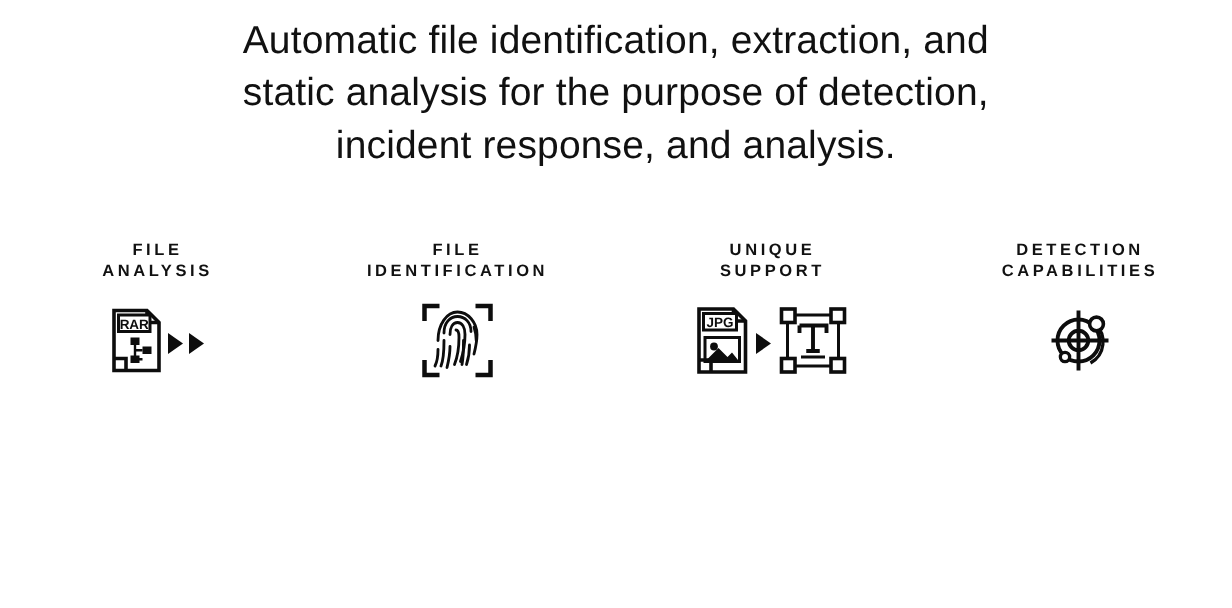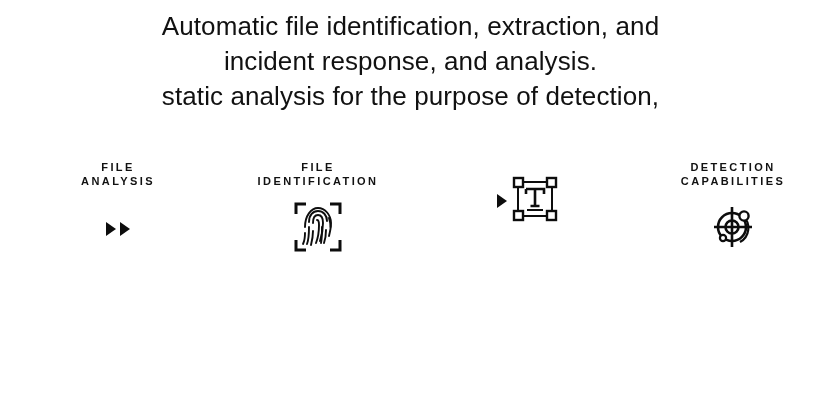--- a/index.html
+++ b/index.html
@@ -29,21 +29,21 @@
     line-height: 35px;
     letter-spacing: 0.1px;
     color: #111111;
     white-space: nowrap;
   }
 
   
   .infographic {
     position: absolute;
     top: 160px;
-    left: 13px;
+    left: 0;
     width: 668px;
     height: 245px;
   }
 
   .stage {
     position: absolute;
     top: 0;
     width: 220px;
     margin-left: -110px;
     text-align: center;
@@ -75,31 +75,44 @@
     border-bottom: 7px solid transparent;
     border-left: 10px solid #0d0d0d;
     flex: 0 0 auto;
   }
 </style>
 </head>
 <body>
 
 <div class="headline">
   <div class="headline-line">Automatic file identification, extraction, and</div>
+  <div class="headline-line">static analysis for the purpose of detection,</div>
   <div class="headline-line">incident response, and analysis.</div>
-  <div class="headline-line">static analysis for the purpose of detection,</div>
 </div>
 
 <div class="infographic">
 
   <div class="stage" style="left:105px;">
     <div class="stage-title">FILE
 ANALYSIS</div>
     <div class="stage-icons">
 
+      <span>
+        <svg width="34" height="44" viewBox="0 0 34 44">
+          <path d="M2 2 H24 L32 10 V42 H2 Z" fill="#fff" stroke="#0d0d0d" stroke-width="2.4"></path>
+          <path d="M24 2 V10 H32" fill="none" stroke="#0d0d0d" stroke-width="2.4"></path>
+          <path d="M2 34 H10 V42" fill="none" stroke="#0d0d0d" stroke-width="2.4"></path>
+          <rect x="5" y="5" width="21" height="11" fill="#fff" stroke="#0d0d0d" stroke-width="2"></rect>
+          <text x="15.5" y="14" font-family="'Liberation Sans',sans-serif" font-size="9" font-weight="bold" fill="#0d0d0d" text-anchor="middle">RAR</text>
+          <rect x="13" y="20" width="6" height="5" fill="#0d0d0d"></rect>
+          <rect x="21" y="26" width="6" height="5" fill="#0d0d0d"></rect>
+          <rect x="13" y="32" width="6" height="5" fill="#0d0d0d"></rect>
+          <path d="M16 25 V34 M16 28.5 H21 M16 34.5 H21" stroke="#0d0d0d" stroke-width="1.6" fill="none"></path>
+        </svg>
+      </span>
 
       <span class="arrow-glyph"></span>
 
 
       <span class="arrow-glyph"></span>
 
 
     </div>
   </div>
 
@@ -126,22 +139,36 @@
             <path d="M13 33 C13 38 12.5 41 11 44"></path>
             <path d="M37 18 C38 21 38.5 24 38.5 27"></path>
           </g>
         </svg>
       </span>
 
     </div>
   </div>
 
   <div class="stage" style="left:515px;">
-    <div class="stage-icons">
-
+    <div class="stage-title">UNIQUE
+SUPPORT</div>
+    <div class="stage-icons">
+
+      <span>
+        <svg width="36" height="46" viewBox="0 0 36 46">
+          <path d="M2 2 H25 L33 10 V44 H2 Z" fill="#fff" stroke="#0d0d0d" stroke-width="2.4"></path>
+          <path d="M25 2 V10 H33" fill="none" stroke="#0d0d0d" stroke-width="2.4"></path>
+          <path d="M2 36 H10 V44" fill="none" stroke="#0d0d0d" stroke-width="2.4"></path>
+          <rect x="5" y="5" width="22" height="11" fill="#fff" stroke="#0d0d0d" stroke-width="2"></rect>
+          <text x="16" y="14" font-family="'Liberation Sans',sans-serif" font-size="9" font-weight="bold" fill="#0d0d0d" text-anchor="middle">JPG</text>
+          <rect x="6" y="21" width="23" height="16" fill="none" stroke="#0d0d0d" stroke-width="2"></rect>
+          <circle cx="12" cy="27" r="2.6" fill="#0d0d0d"></circle>
+          <path d="M7 36 L15 28 L21 34 L24 31 L28 36 Z" fill="#0d0d0d"></path>
+        </svg>
+      </span>
 
       <span class="arrow-glyph"></span>
 
       <span>
         <svg width="48" height="48" viewBox="0 0 48 48">
           <rect x="7" y="7" width="34" height="34" fill="none" stroke="#0d0d0d" stroke-width="2"></rect>
           <rect x="3" y="3" width="9" height="9" fill="#fff" stroke="#0d0d0d" stroke-width="2.4"></rect>
           <rect x="36" y="3" width="9" height="9" fill="#fff" stroke="#0d0d0d" stroke-width="2.4"></rect>
           <rect x="3" y="36" width="9" height="9" fill="#fff" stroke="#0d0d0d" stroke-width="2.4"></rect>
           <rect x="36" y="36" width="9" height="9" fill="#fff" stroke="#0d0d0d" stroke-width="2.4"></rect>

